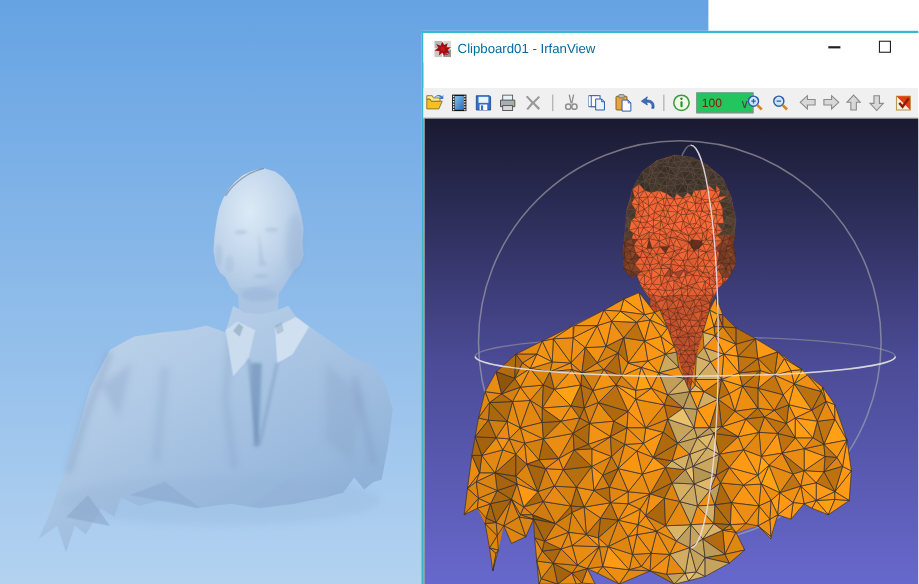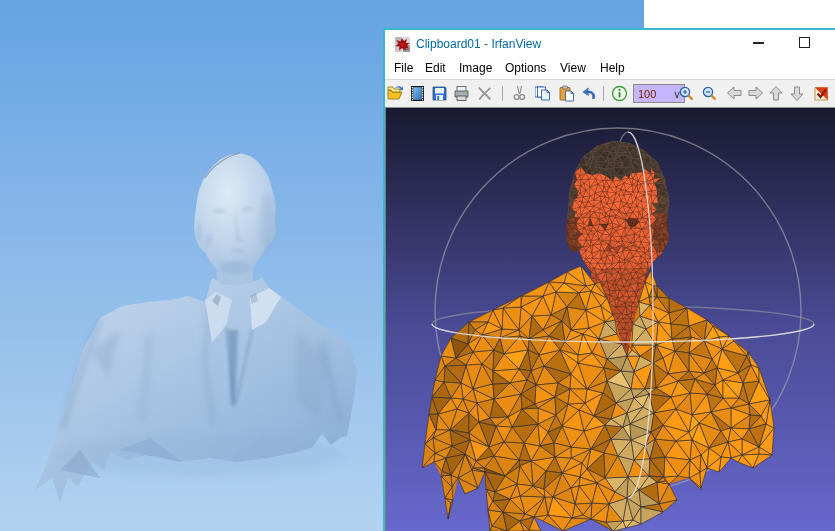--- a/index.html
+++ b/index.html
@@ -74,28 +74,20 @@
 <rect x="9" y="0" width="7" height="7" fill="#d8d8d8"></rect>
         <rect x="1" y="8" width="7" height="7" fill="#c8c8c8"></rect>
 <path d="M8,1 L10,4 L13,2 L12,6 L16,6 L13,8.5 L15,12 L11,10.5 L10,14 L8,11 L5,13.5 L5.5,9.5 L1,9 L4.5,6.5 L2.5,3 L6.5,4.5 Z" fill="#a01010"></path>
 <circle cx="8.5" cy="7.5" r="2.2" fill="#c01818"></circle>
 <text x="10.5" y="13" font-family="Liberation Serif" font-size="7" fill="#900" font-weight="bold">c</text>
 </svg>
       <span class="t">Clipboard01 - IrfanView</span>
   <div style="position:absolute;left:368px;top:12px;width:11px;height:1.6px;background:#222"></div>
   <div style="position:absolute;left:414px;top:7px;width:11px;height:11px;border:1.4px solid #222"></div>
  </div>
- <div id="menu">
-  <span style="left:9px">File</span>
-      <span style="left:40px">Edit</span>
-      <span style="left:74px">Image</span>
-  <span style="left:120px">Options</span>
-      <span style="left:175px">View</span>
-      <span style="left:215px">Help</span>
- </div>
  <div id="tools">
       <svg style="position:absolute;left:2px;top:5px" width="17" height="17" viewBox="0 0 17 17">
         <path d="M1,5 L1,14 L12,14 L15,7 L5,7 L4,5 Z" fill="#f5c021" stroke="#8a6d1a" stroke-width="0.8"></path>
         <path d="M1,5 L4,5 L5,7 L13,7 L13,4 L7,4 L6,2 L1,2 Z" fill="#fde98c" stroke="#8a6d1a" stroke-width="0.8"></path>
         <path d="M8,3 C11,0.5 14,1 15,3 L16,1 L16,5 L12,5 L13.5,3.6 C12.5,2.2 10,2.2 8,3.5 Z" fill="#3b78c4"></path>
       </svg>
       <svg style="position:absolute;left:24px;top:5px" width="17" height="17" viewBox="0 0 17 17">
         <rect x="2" y="1" width="13" height="15" fill="#111"></rect>
         <rect x="4.5" y="2.5" width="8" height="12" fill="#9fd0f0"></rect>
         <defs>
@@ -155,21 +147,21 @@
       </svg>
       <svg style="position:absolute;left:196px;top:5px" width="17" height="17" viewBox="0 0 17 17">
         <path d="M13.5,13.5 C14.5,8 11,5.5 6.5,6 L7.5,3 L2,7 L7.5,10.5 L6.8,8 C10.5,7.5 12.5,9.5 11.5,13.5 Z" fill="#3b6fc4" stroke="#24508f" stroke-width="0.6"></path>
       </svg>
       <div style="position:absolute;left:218px;top:6px;width:1px;height:15px;background:#a8a8a8"></div>
       <svg style="position:absolute;left:226px;top:5px" width="17" height="17" viewBox="0 0 17 17">
         <circle cx="8.5" cy="8.5" r="7" fill="#eefbe8" stroke="#3f9a3f" stroke-width="1.4"></circle>
         <rect x="7.6" y="7" width="1.9" height="5.5" rx="0.9" fill="#2f8a2f"></rect>
         <circle cx="8.5" cy="4.8" r="1.1" fill="#2f8a2f"></circle>
       </svg>
-      <div style="position:absolute;left:248px;top:3.5px;width:52px;height:19px;background:#c4b5fd;border:1px solid #8a8a8a;font:11px 'Liberation Sans',sans-serif;color:#7a2000">
+      <div style="position:absolute;left:248px;top:3.5px;width:52px;height:19px;background:#22c55e;border:1px solid #8a8a8a;font:11px 'Liberation Sans',sans-serif;color:#7a2000">
         <span style="position:absolute;left:4px;top:3px">100</span>
         <span style="position:absolute;right:3px;top:3px;color:#444;font-size:11px">∨</span>
       </div>
       <svg style="position:absolute;left:293px;top:5px" width="17" height="17" viewBox="0 0 17 17">
         <circle cx="7" cy="7" r="4.6" fill="#cfe4f7" stroke="#2a5da8" stroke-width="1.3"></circle>
         <path d="M5,7 L9,7 M7,5 L7,9" stroke="#2a5da8" stroke-width="1.2"></path>
         <path d="M10.3,10.3 L14.5,14.5" stroke="#d2852a" stroke-width="2.4"></path>
       </svg>
       <svg style="position:absolute;left:316px;top:5px" width="17" height="17" viewBox="0 0 17 17">
         <circle cx="7" cy="7" r="4.6" fill="#cfe4f7" stroke="#2a5da8" stroke-width="1.3"></circle>

